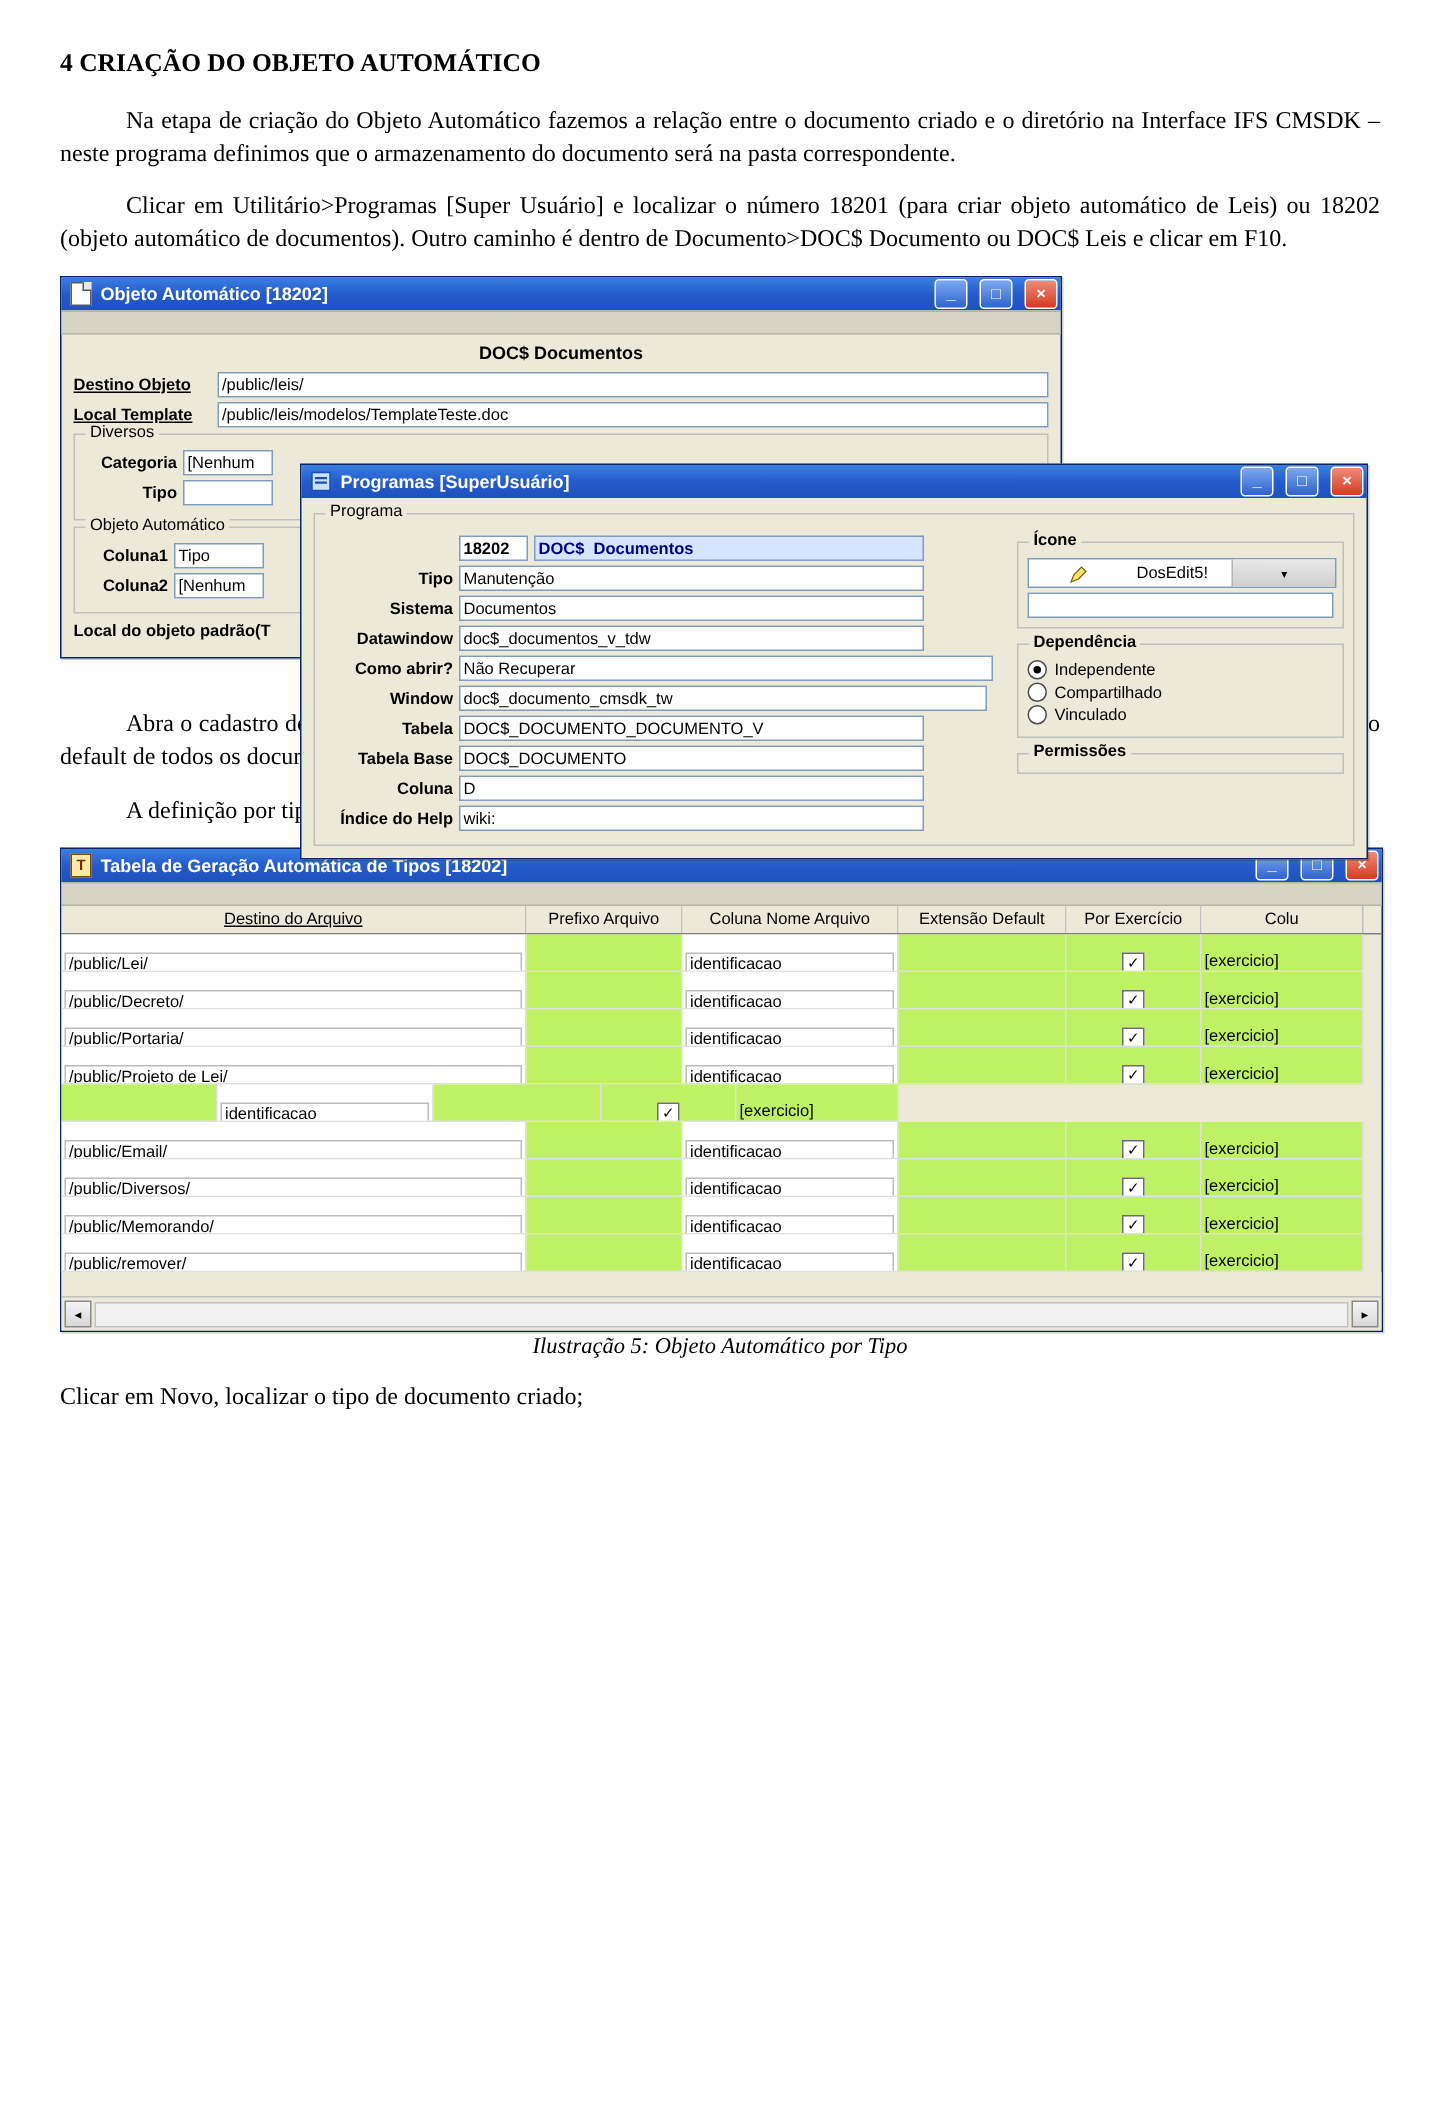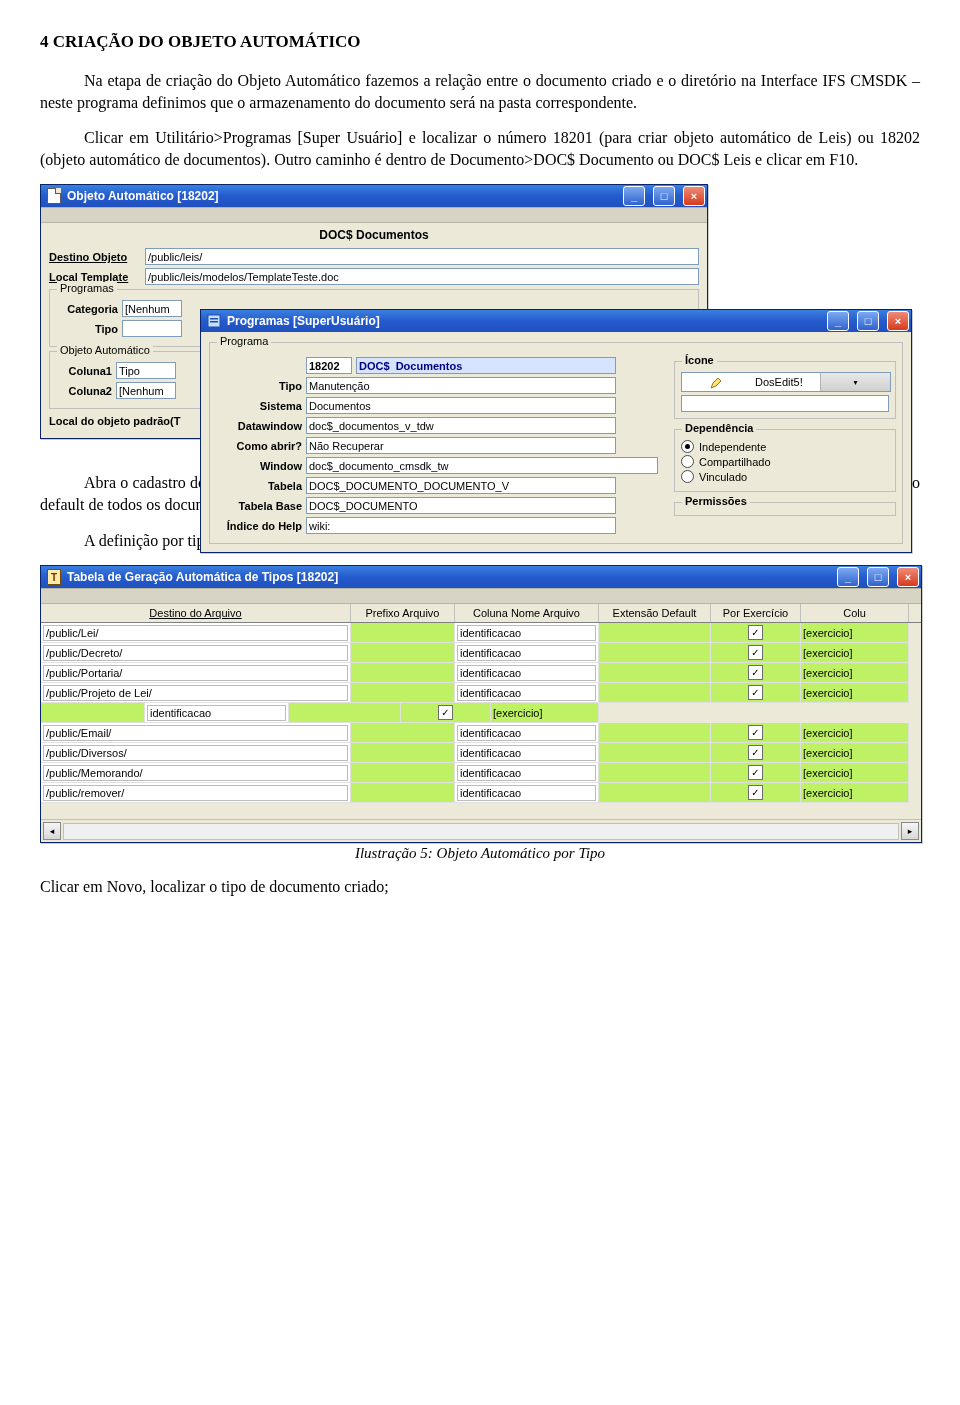--- a/index.html
+++ b/index.html
@@ -177,29 +177,29 @@
     padding: 3px 4px;
     border-right: 1px solid #c0c0c0;
     background: #ece9d8;
     box-sizing: border-box;
     overflow: hidden;
     white-space: nowrap;
     text-align: center;
   }
   .th.u { text-decoration: underline; }
   .td {
-    padding: 0 2px;
+    padding: 12px 2px;
     border-right: 1px solid #e0e0e0;
     border-bottom: 1px solid #e0e0e0;
     background: #fff;
     box-sizing: border-box;
     white-space: nowrap;
     overflow: hidden;
     height: 20px;
-    display: flex; align-items: center;
+    display: flex; 
   }
   .td.grey { background: #bef264; }
   .td input.cell {
     width: 100%; height: 16px;
     border: 1px solid #bcbcbc;
     background: #fff;
     font: 11px Tahoma, Arial, sans-serif;
     padding: 0 2px;
     box-sizing: border-box;
   }
@@ -275,21 +275,21 @@
       <div class="form-row">
         <label style="width:92px;text-decoration:underline;">Destino Objeto</label>
         <input class="txt" style="flex: 1 1 0%;" value="/public/leis/">
       </div>
       <div class="form-row">
         <label style="width:92px;text-decoration:underline;">Local Template</label>
         <input class="txt" style="flex: 1 1 0%;" value="/public/leis/modelos/TemplateTeste.doc">
       </div>
 
       <div class="groupbox">
-        <span class="legend">Programas</span>
+        <span class="legend">Diversos</span>
         <div class="form-row">
           <label class="form-label-plain right" style="width:62px">Categoria</label>
           <input class="txt" style="width: 60px;" value="[Nenhum">
         </div>
         <div class="form-row">
           <label class="form-label-plain right" style="width:62px">Tipo</label>
           <input class="txt" style="width: 60px;" value="">
         </div>
       </div>
 
@@ -344,33 +344,37 @@
             <div class="form-row">
                 <label class="form-label-plain right" style="width:86px">Sistema</label>
                 <input class="txt" style="width: 310px;" value="Documentos">
               </div>
             <div class="form-row">
                 <label class="form-label-plain right" style="width:86px">Datawindow</label>
                 <input class="txt" style="width: 310px;" value="doc$_documentos_v_tdw">
               </div>
             <div class="form-row">
                 <label class="form-label-plain right" style="width:86px">Como abrir?</label>
-                <input class="txt" style="width: 310px;" value="Não Recuperar">
+                <input class="txt" style="width: 356px;" value="Não Recuperar">
               </div>
             <div class="form-row">
                 <label class="form-label-plain right" style="width:86px">Window</label>
                 <input class="txt" style="width: 352px;" value="doc$_documento_cmsdk_tw">
               </div>
             <div class="form-row">
                 <label class="form-label-plain right" style="width:86px">Tabela</label>
                 <input class="txt" style="width: 310px;" value="DOC$_DOCUMENTO_DOCUMENTO_V">
               </div>
             <div class="form-row">
                 <label class="form-label-plain right" style="width:86px">Tabela Base</label>
                 <input class="txt" style="width: 310px;" value="DOC$_DOCUMENTO">
+              </div>
+            <div class="form-row">
+                <label class="form-label-plain right" style="width:86px">Coluna</label>
+                <input class="txt" style="width: 310px;" value="D">
               </div>
             <div class="form-row">
                 <label class="form-label-plain right" style="width:86px">Índice do Help</label>
                 <input class="txt" style="width: 310px;" value="wiki:">
               </div>
           </div>
 
           <div class="right-col" style="width:246px">
             <div class="groupbox">
               <span class="legend" style="font-weight:bold">Ícone</span>

